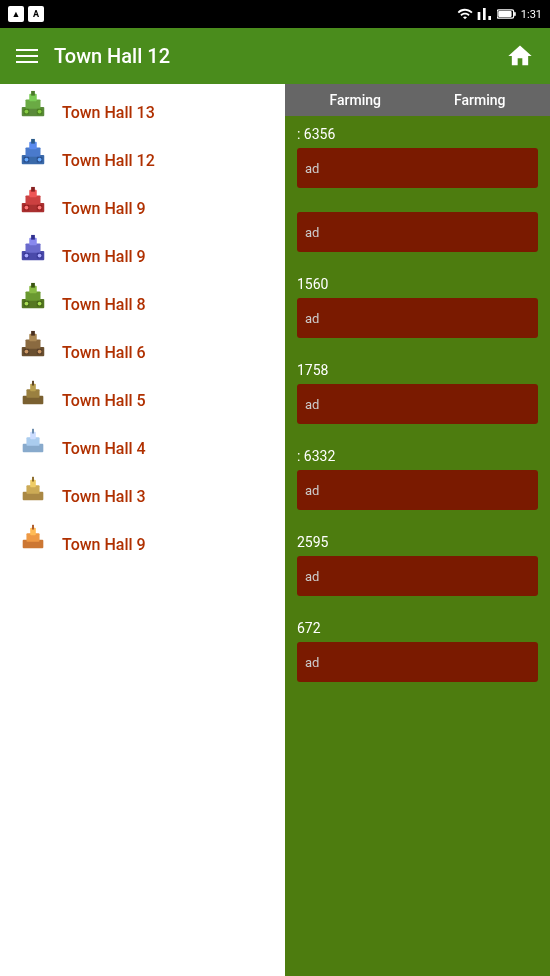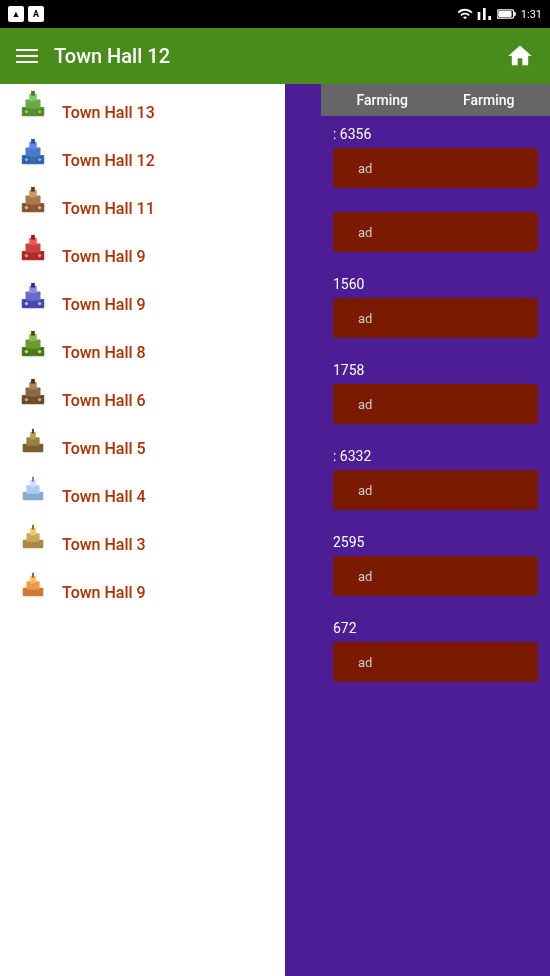--- a/index.html
+++ b/index.html
@@ -121,24 +121,23 @@
     }
     .sidebar-item-label {
       font-size: 16px;
       color: #b03000;
       font-weight: 500;
     }
 
     
     .right-panel {
       flex: 1;
-      background: #4c1d95;
+      background: #4d7c0f;
       overflow-y: auto;
       position: relative;
-      padding-left: 36px;
     }
 
     
     .column-headers {
       display: flex;
       padding: 8px 12px;
       gap: 8px;
       background: #666;
       position: sticky;
       top: 0;
@@ -166,21 +165,20 @@
       background: #7a1a00;
       border-radius: 3px;
       margin-bottom: 4px;
       display: flex;
       align-items: center;
       padding-left: 8px;
     }
     .data-bar-text {
       color: #ccc;
       font-size: 13px;
-      margin-left: 17px;
     }
 
     
     .th-svg {
       width: 30px;
       height: 30px;
     }
   </style>
 </head>
 <body>
@@ -252,35 +250,20 @@
           <rect x="14" y="1" width="4" height="5" fill="#2a5a8a"></rect>
           <rect x="6" y="20" width="6" height="6" fill="#2a5090" rx="1"></rect>
           <rect x="20" y="20" width="6" height="6" fill="#2a5090" rx="1"></rect>
           <circle cx="9" cy="23" r="2" fill="#66aaff"></circle>
           <circle cx="23" cy="23" r="2" fill="#66aaff"></circle>
         </svg>
       </div>
       <span class="sidebar-item-label">Town Hall 12</span>
     </div>
 
-    <div class="sidebar-item">
-      <div class="th-icon">
-        <svg class="th-svg" viewBox="0 0 32 32">
-          <rect x="4" y="18" width="24" height="10" rx="1" fill="#8a5a3a"></rect>
-          <rect x="8" y="10" width="16" height="10" rx="1" fill="#aa7a4a"></rect>
-          <rect x="12" y="4" width="8" height="8" rx="1" fill="#cc9960"></rect>
-          <rect x="14" y="1" width="4" height="5" fill="#6a3a2a"></rect>
-          <rect x="6" y="20" width="6" height="6" fill="#7a4a30" rx="1"></rect>
-          <rect x="20" y="20" width="6" height="6" fill="#7a4a30" rx="1"></rect>
-          <circle cx="9" cy="23" r="2" fill="#ddaa66"></circle>
-          <circle cx="23" cy="23" r="2" fill="#ddaa66"></circle>
-        </svg>
-      </div>
-      <span class="sidebar-item-label">Town Hall 11</span>
-    </div>
 
     <div class="sidebar-item">
       <div class="th-icon">
         <svg class="th-svg" viewBox="0 0 32 32">
           <rect x="4" y="18" width="24" height="10" rx="1" fill="#aa3030"></rect>
           <rect x="8" y="10" width="16" height="10" rx="1" fill="#cc4040"></rect>
           <rect x="12" y="4" width="8" height="8" rx="1" fill="#ee5555"></rect>
           <rect x="14" y="1" width="4" height="5" fill="#882020"></rect>
           <rect x="6" y="20" width="6" height="6" fill="#992020" rx="1"></rect>
           <rect x="20" y="20" width="6" height="6" fill="#992020" rx="1"></rect>

